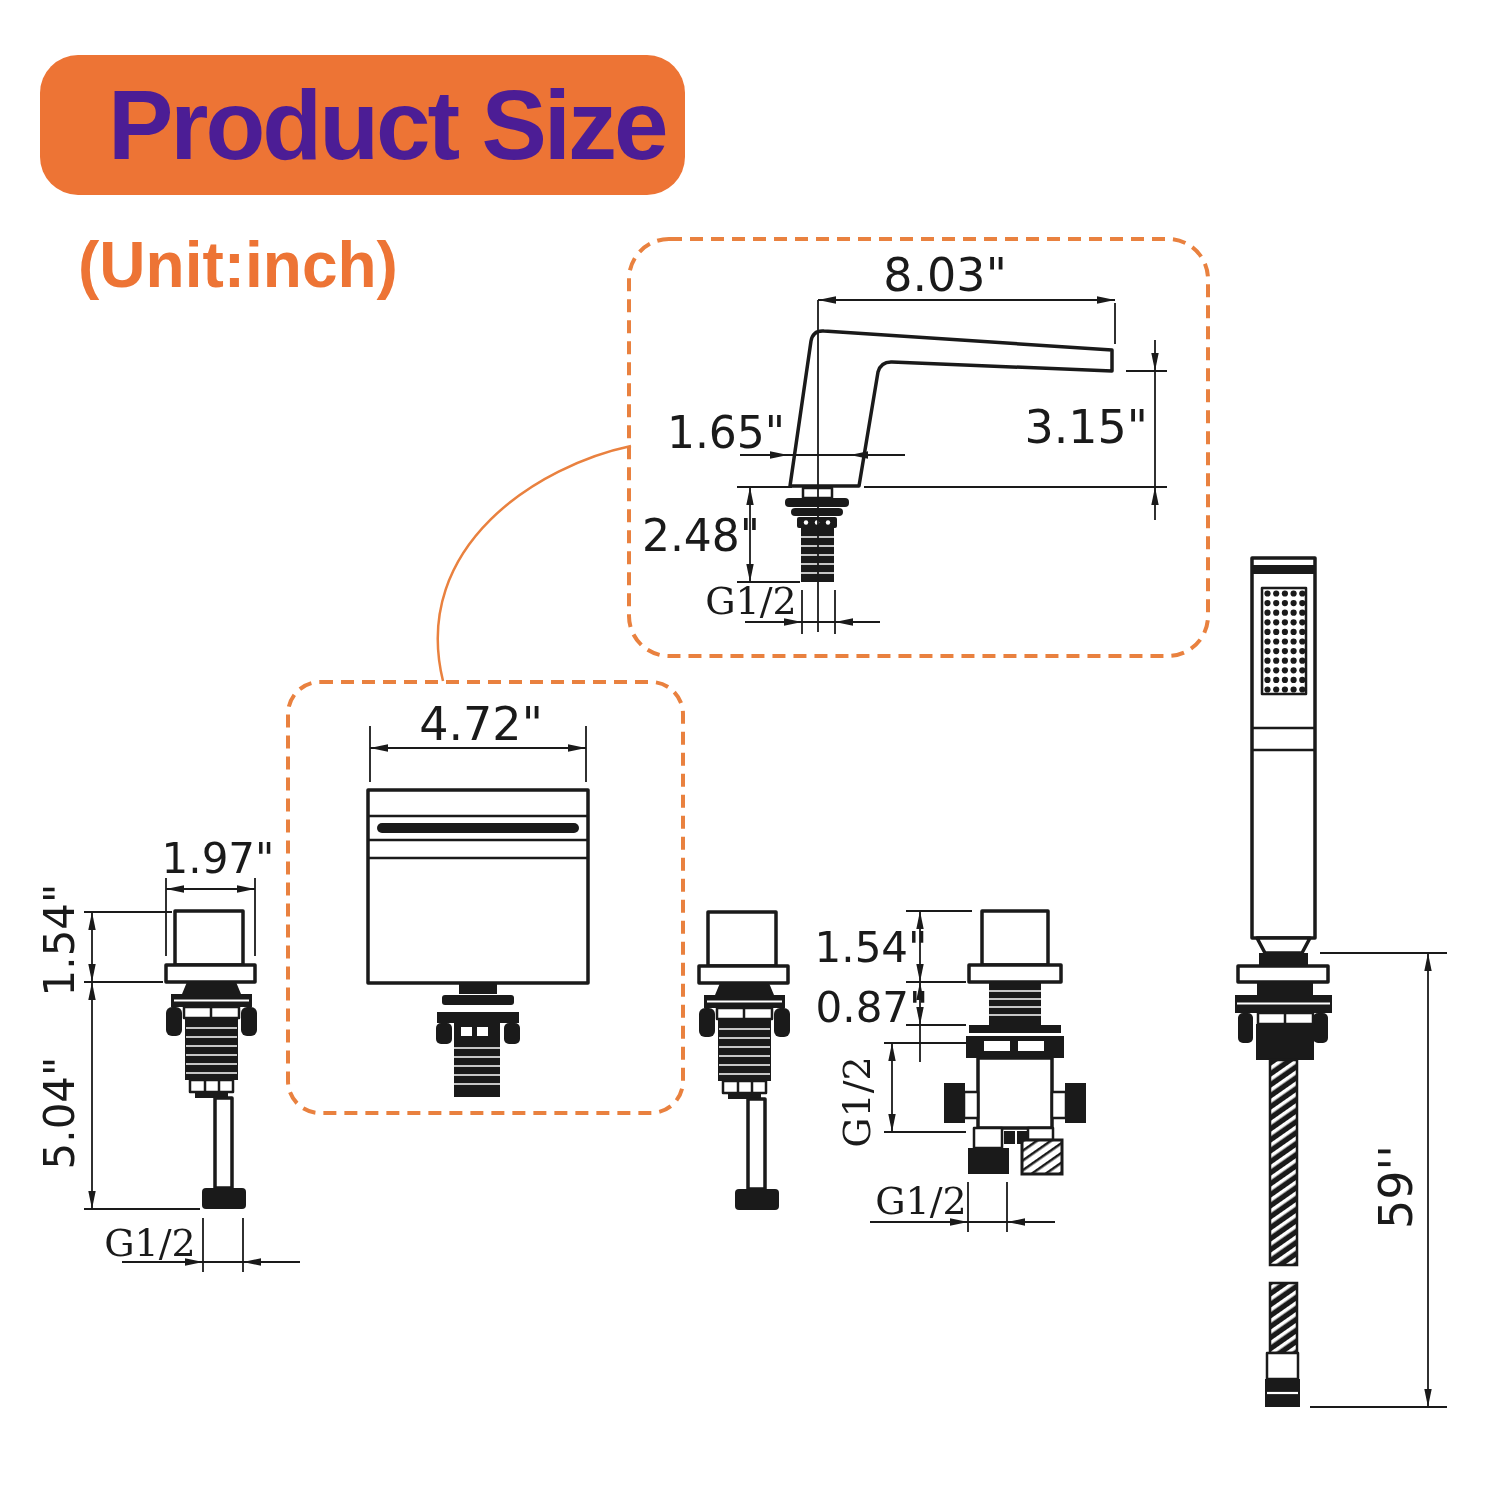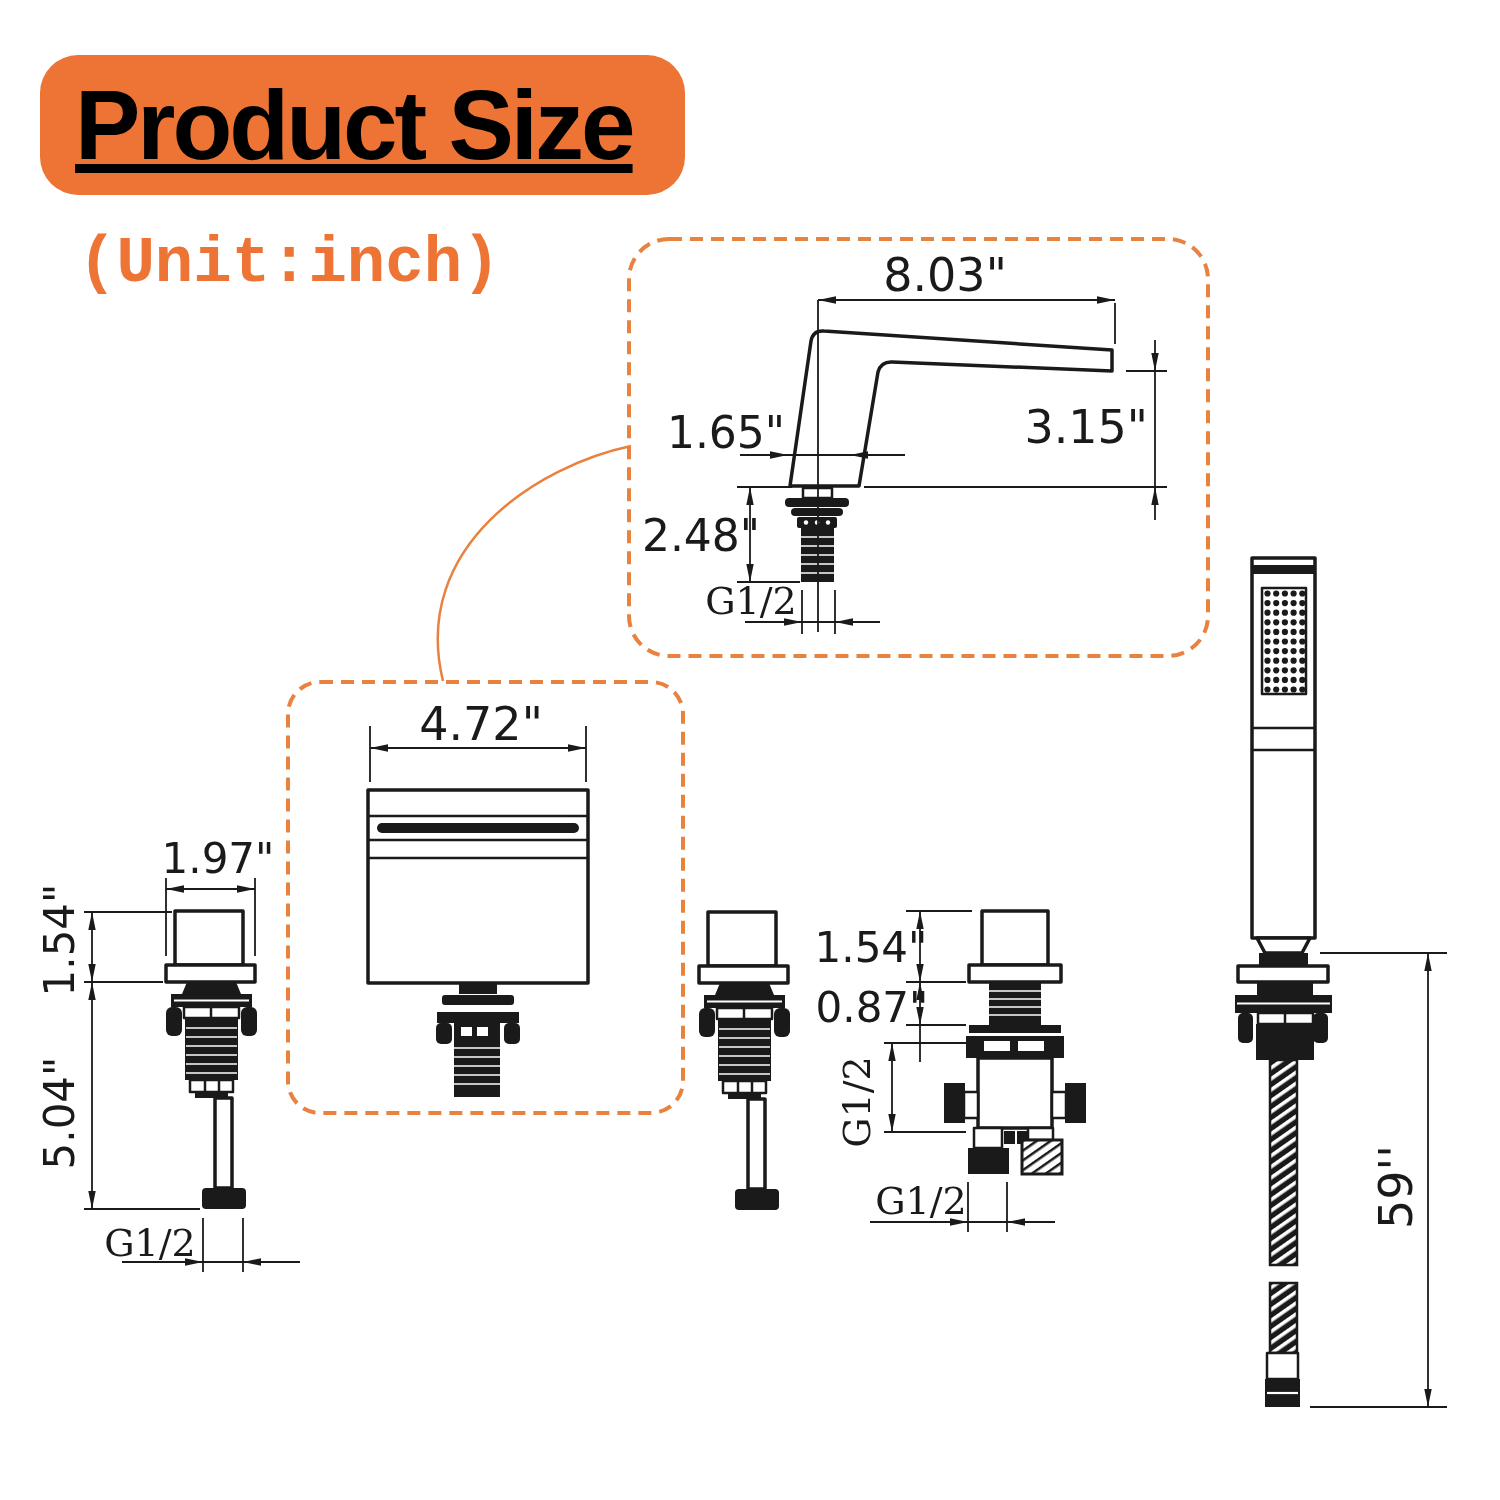--- a/index.html
+++ b/index.html
@@ -1,23 +1,23 @@
 <!DOCTYPE html>
 <html style="--accent: #ED7435; --dash: #E9813F; --line: #1A1A1A;"><head>
 <meta charset="utf-8">
 <style>
   :root{ --accent:#ED7435; --dash:#E9813F; --line:#1A1A1A; }
   html,body{margin:0;padding:0;background:#fff;}
   body{width:1500px;height:1500px;position:relative;font-family:"Liberation Sans",sans-serif;}
   .banner{position:absolute;left:40px;top:55px;width:645px;height:140px;background:var(--accent);
           border-radius:38px;display:flex;align-items:center;}
-  .banner span{color:#000000;font-size:98px;font-weight:bold;letter-spacing:-3px;padding-left:35px;
-               font-family:"Liberation Sans",sans-serif;white-space:nowrap;text-decoration:underline;}
+  .banner span{color:#4c1d95;font-size:98px;font-weight:bold;letter-spacing:-3px;padding-left:68px;
+               font-family:"Liberation Sans",sans-serif;white-space:nowrap;}
   .unit{position:absolute;left:78px;top:228px;color:var(--accent);font-size:64px;font-weight:600;
-        font-family:Liberation Mono, monospace;}
+        font-family:Liberation Sans, sans-serif;}
   svg{position:absolute;left:0;top:0;}
   .outline{fill:#fff;stroke:var(--line);stroke-width:3.5;stroke-linejoin:round;}
   .outline2{fill:#fff;stroke:var(--line);stroke-width:2.5;stroke-linejoin:round;}
   .blk{fill:var(--line);stroke:none;}
   .thin{stroke:var(--line);stroke-width:1.8;fill:none;}
   .med{stroke:var(--line);stroke-width:2.5;fill:none;}
   .wline{stroke:#fff;stroke-width:2.2;fill:none;}
   .wthread{stroke:#fff;stroke-width:1.3;fill:none;}
   .dim-text{font-family:"DejaVu Sans","Liberation Sans",sans-serif;font-size:44px;fill:var(--line);}
   .dim-text-lg{font-family:"DejaVu Sans","Liberation Sans",sans-serif;font-size:46px;fill:var(--line);}

